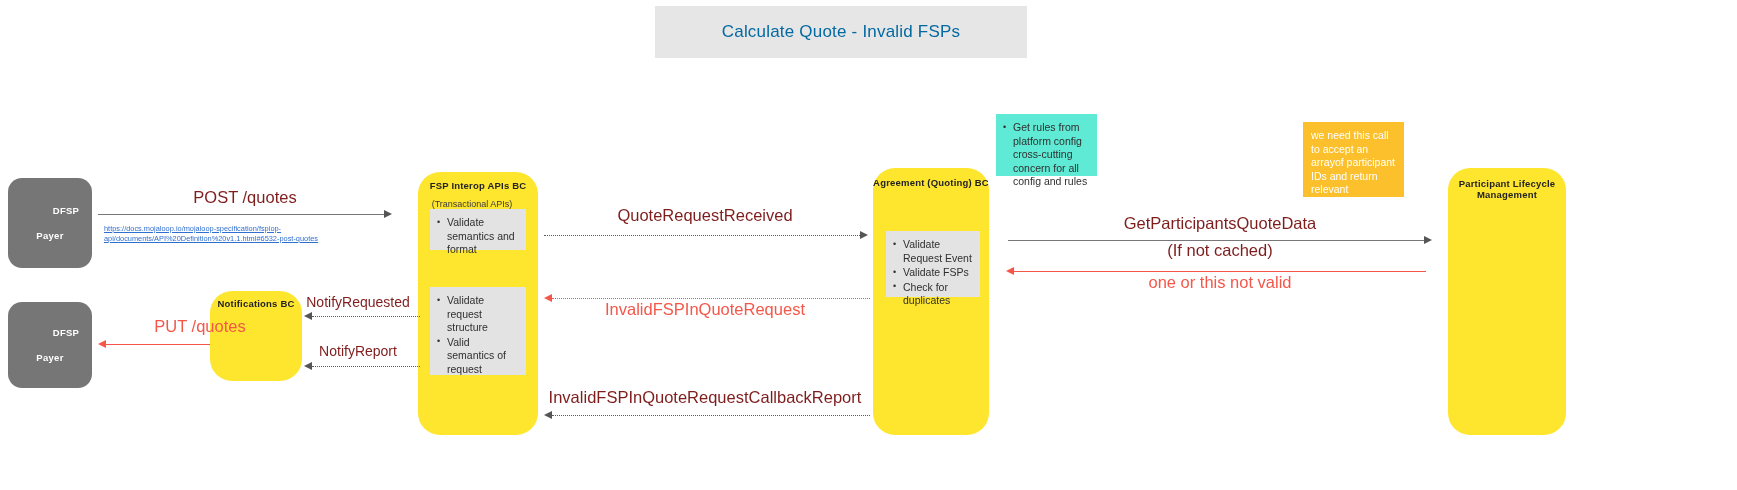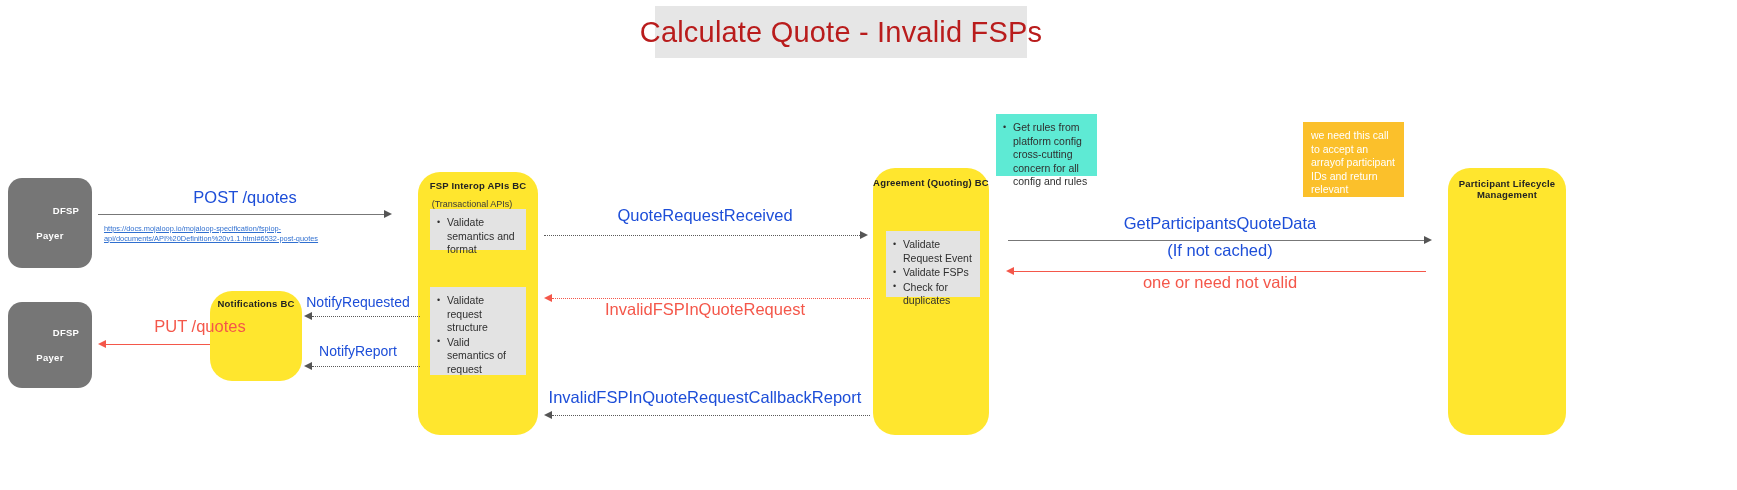--- a/index.html
+++ b/index.html
@@ -21,22 +21,22 @@
   .abs { position: absolute; }
 
   
   #title-banner {
     left: 655px; top: 6px;
     width: 372px; height: 52px;
     background: #e6e6e6;
     display: flex; align-items: center; justify-content: center;
   }
   #title-text {
-    font-size: 29px;
-    color: #b91c1c;
+    font-size: 17px;
+    color: #0369a1;
     letter-spacing: 0.2px;
     white-space: nowrap;
   }
   .grey-actor {
     background: #767676;
     border-radius: 14px;
     color: #ffffff;
     display: flex;
     flex-direction: column;
     align-items: center;
@@ -137,21 +137,21 @@
   }
   .ah-right { border-left: 8px solid #555555; }
   .ah-left  { border-right: 8px solid #555555; }
   .ah-left.red  { border-right-color: #f4574a; }
 
   
   .edge-label {
     position: absolute;
     text-align: center;
     font-size: 16.5px;
-    color: #1d4ed8;
+    color: #7f1d1d;
     white-space: nowrap;
   }
   .edge-label.small { font-size: 14px; }
   .edge-label.red { color: #f4574a; }
 
   .url-link {
     position: absolute;
     font-size: 7.4px;
     line-height: 9.6px;
     color: #2f6fd0;
@@ -234,21 +234,21 @@
   <div class="hline dotted" style="left:544px; top:235px; width:318px;"></div>
   <div class="arrowhead ah-right" style="left:860px; top:231px;"></div>
 
   <div class="edge-label" style="left:1000px; top:214px; width:440px;">GetParticipantsQuoteData</div>
   <div class="hline" style="left:1008px; top:240px; width:418px;"></div>
   <div class="arrowhead ah-right" style="left:1424px; top:236px;"></div>
   <div class="edge-label" style="left:1000px; top:241px; width:440px;">(If not cached)</div>
 
   <div class="hline red" style="left:1014px; top:271px; width:412px;"></div>
   <div class="arrowhead ah-left red" style="left:1006px; top:267px;"></div>
-  <div class="edge-label red" style="left:1000px; top:273px; width:440px;">one or need not valid</div>
+  <div class="edge-label red" style="left:1000px; top:273px; width:440px;">one or this not valid</div>
 
   <div class="hline red-dotted" style="left:552px; top:298px; width:318px;"></div>
   <div class="arrowhead ah-left red" style="left:544px; top:294px;"></div>
   <div class="edge-label red" style="left:540px; top:300px; width:330px;">InvalidFSPInQuoteRequest</div>
 
   <div class="edge-label small" style="left:296px; top:294px; width:124px;">NotifyRequested</div>
   <div class="hline dotted" style="left:312px; top:316px; width:108px;"></div>
   <div class="arrowhead ah-left" style="left:304px; top:312px;"></div>
 
   <div class="edge-label small" style="left:296px; top:343px; width:124px;">NotifyReport</div>

